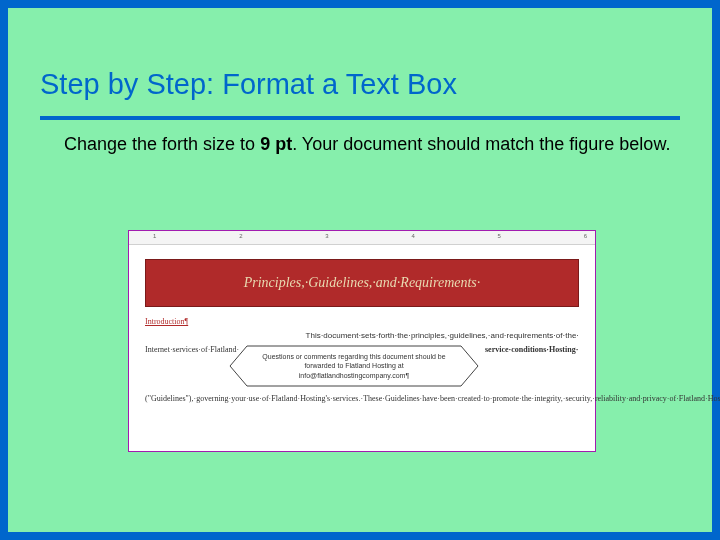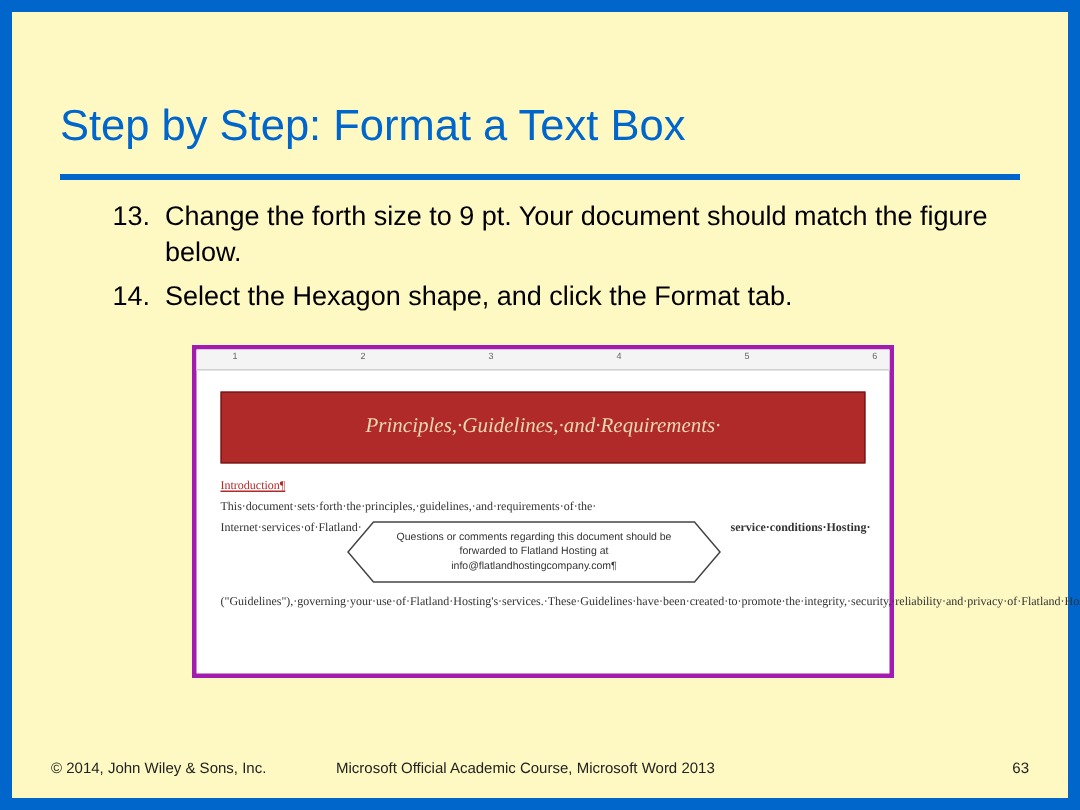--- a/index.html
+++ b/index.html
@@ -6,21 +6,21 @@
   body {
     width: 720px;
     height: 540px;
     background: #0066cc;
     font-family: Arial, Helvetica, sans-serif;
     overflow: hidden;
   }
   .slide {
     position: absolute;
     top: 8px; left: 8px; right: 8px; bottom: 8px;
-    background: #fef9c3;
+    background: #86efac;
   }
   .title {
     position: absolute;
     top: 60px;
     left: 32px;
     font-size: 29px;
     font-weight: 400;
     color: #0066cc;
   }
   .title-rule {
@@ -44,28 +44,28 @@
     color: #000;
     margin-bottom: 4px;
   }
   .step .num {
     width: 46px;
     text-align: right;
     padding-right: 10px;
     flex-shrink: 0;
   }
   .step .txt { flex: 1; }
-  .bold { font-weight: 400; text-align: right; }
+  .bold { font-weight: 700; text-align: right; }
   .figure {
     position: absolute;
     top: 222px;
     left: 120px;
     width: 468px;
     height: 222px;
-    border: 3px solid #a21caf;
+    border: 1px solid #a21caf;
     background: #fff;
   }
   .ruler {
     position: absolute;
     top: 0; left: 0; right: 0;
     height: 14px;
     background: #f4f4f4;
     border-bottom: 1px solid #d0d0d0;
   }
   .ruler-ticks {
@@ -105,22 +105,23 @@
     text-decoration: underline;
     font-weight: 400;
     font-family: Georgia, serif;
   }
   .intro-para {
     position: absolute;
     top: 100px;
     left: 16px; right: 16px;
     font-size: 8px;
     color: #333;
-    font-family: Liberation Serif, serif;
-    line-height: 1.35;
+    font-family: Liberation Sans, sans-serif;
+    line-height: 1.35;
+    text-align: right;
   }
   .cols {
     position: absolute;
     top: 114px;
     left: 16px; right: 16px;
     height: 44px;
     display: flex;
     align-items: flex-start;
     gap: 6px;
   }
@@ -183,29 +184,22 @@
 </style>
 </head>
 <body>
 
 <div class="slide">
   <div class="title">Step by Step: Format a Text Box</div>
   <div class="title-rule"></div>
 
   <div class="content">
     <div class="step">
-      <div class="num">13.</div>
       <div class="txt">
         <span>Change the forth size to </span><span class="bold">9 pt</span><span>. Your document should match the figure below.</span>
-      </div>
-    </div>
-    <div class="step">
-      <div class="num">14.</div>
-      <div class="txt">
-        <span>Select the </span><span class="bold">Hexagon</span><span> shape, and click the </span><span class="bold">Format</span><span> tab.</span>
       </div>
     </div>
   </div>
 
   <div class="figure">
     <div class="ruler">
       <div class="ruler-ticks">
         <span>1</span>
         <span></span>
         <span>2</span>
@@ -232,18 +226,13 @@
         <svg width="250" height="42" viewBox="0 0 250 42">
           <polygon points="18,1 232,1 249,21 232,41 18,41 1,21" fill="#fff" stroke="#444" stroke-width="1"></polygon>
         </svg>
         <div class="hex-text">Questions or comments regarding this document should be forwarded to Flatland Hosting at info@flatlandhostingcompany.com¶</div>
       </div>
       <div class="col-r">service·conditions·Hosting·</div>
     </div>
     <div class="para2">("Guidelines"),·governing·your·use·of·Flatland·Hosting's·services.·These·Guidelines·have·been·created·to·promote·the·integrity,·security,·reliability·and·privacy·of·Flatland·Hosting's·facilities,·network,·and·your·data·contained·within.·Flatland·Hosting·retains·the·right·to·modify·these·Guidelines·at·any·time·and·any·such·modification·shall·be·automatically·effective·as·to·all·customers·when·</div>
   </div>
 
-  <div class="footer">
-    <div class="copy">© 2014, John Wiley &amp; Sons, Inc.</div>
-    <div class="course">Microsoft Official Academic Course, Microsoft Word 2013</div>
-    <div class="page">63</div>
-  </div>
 </div>
 
 </body></html>

